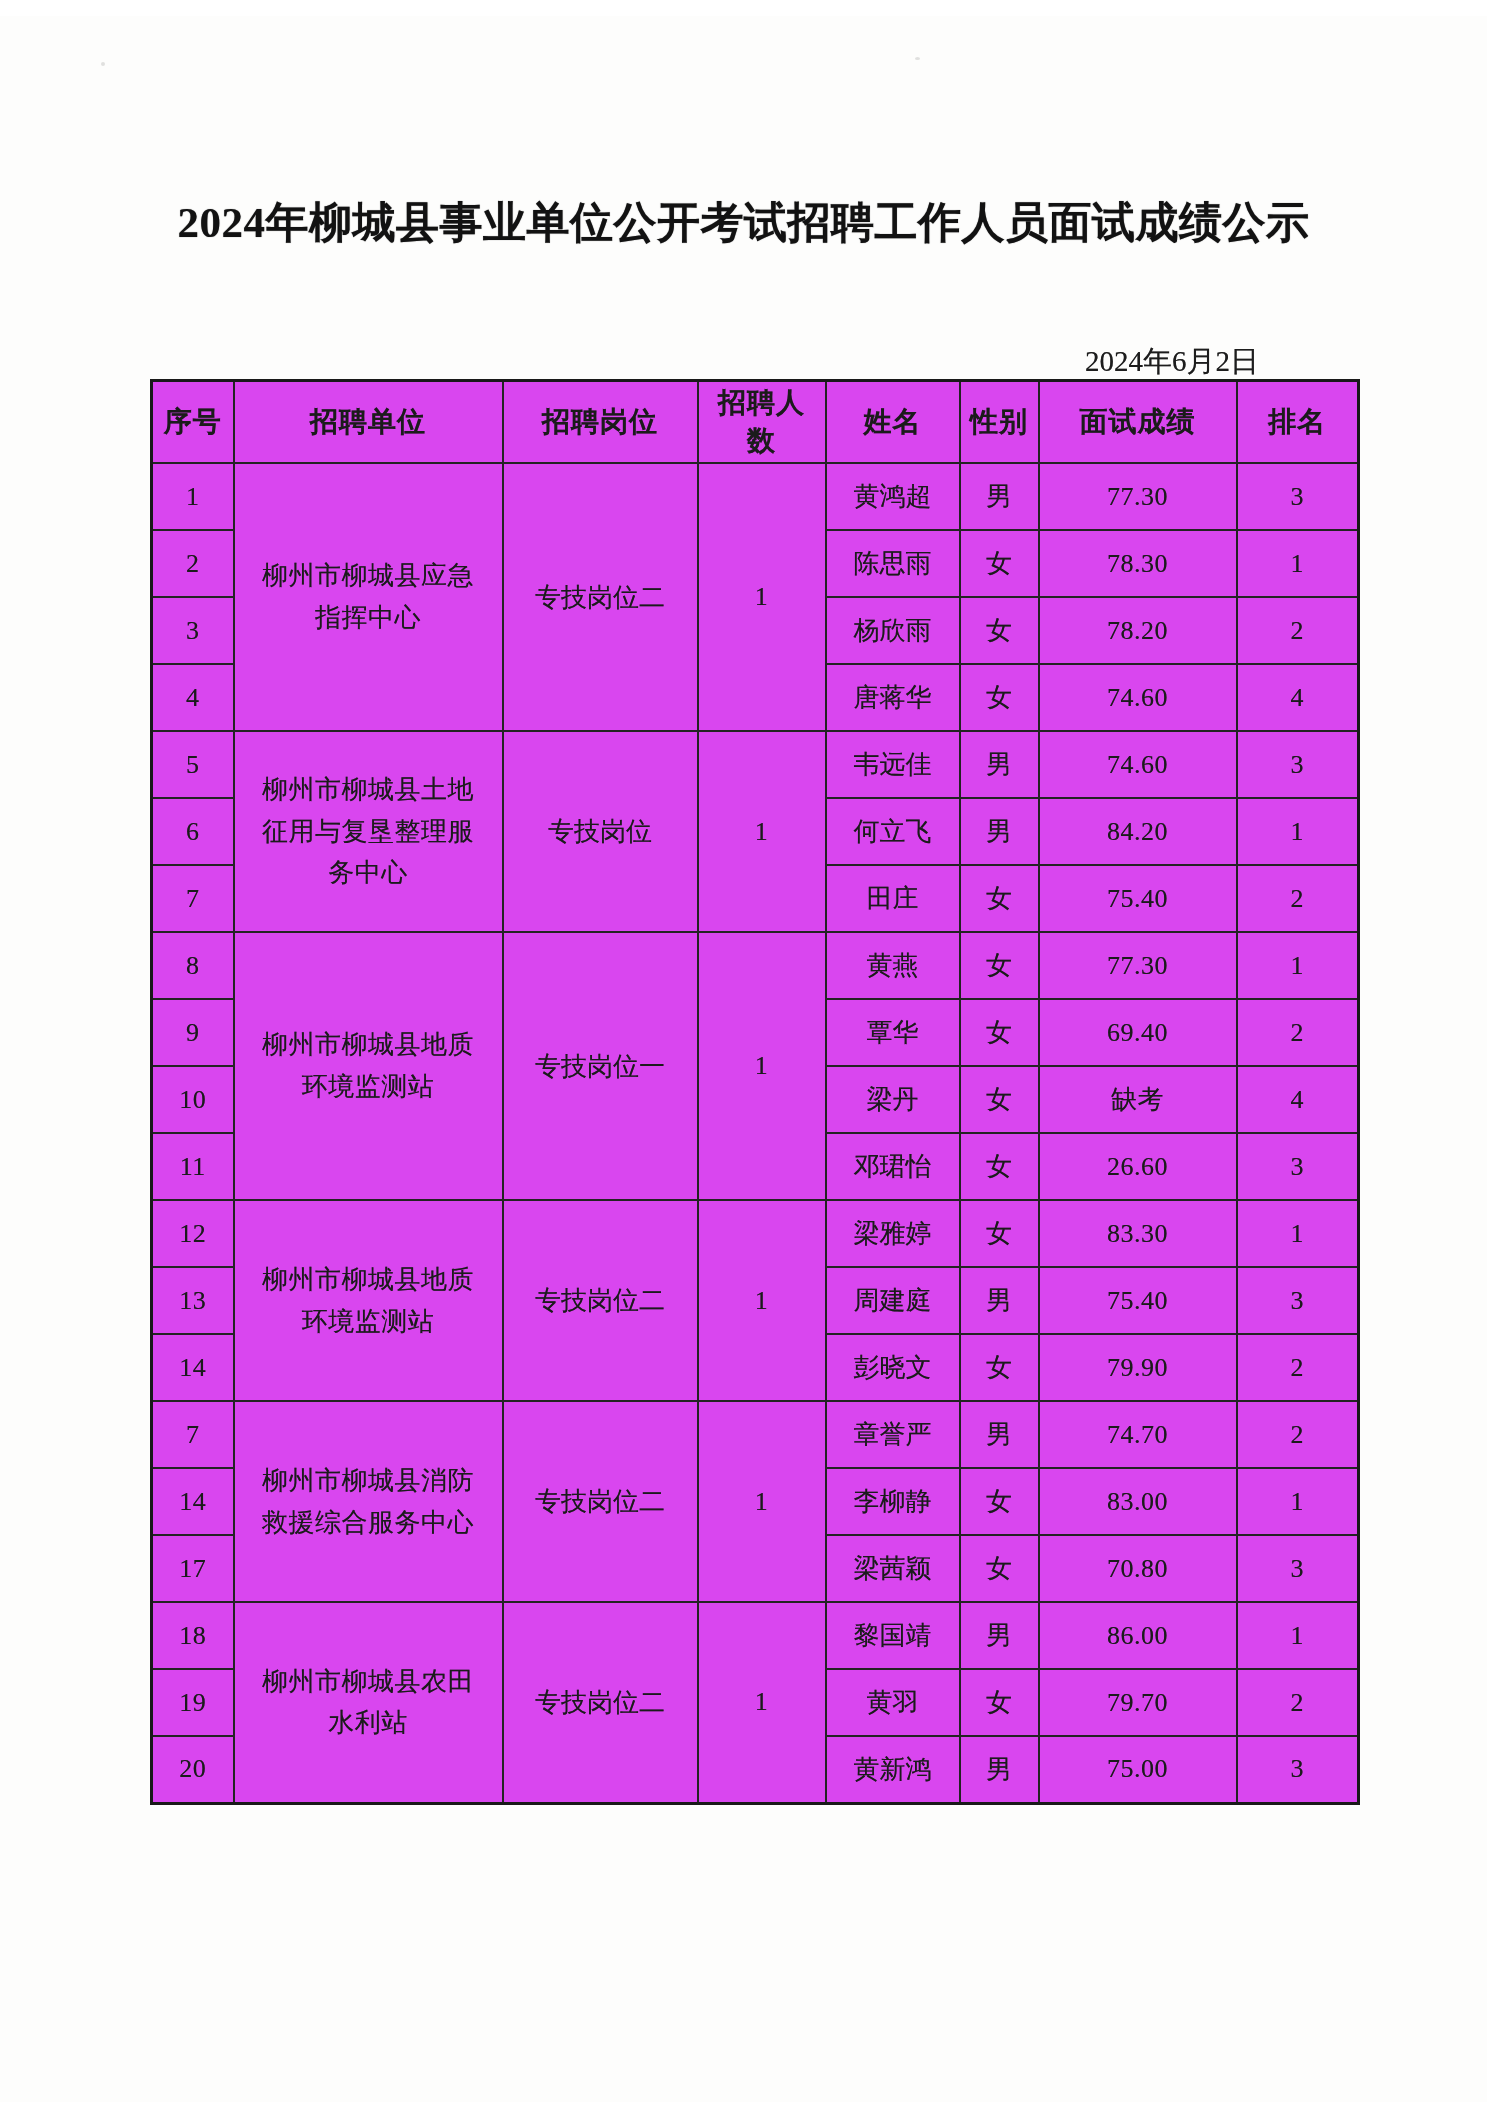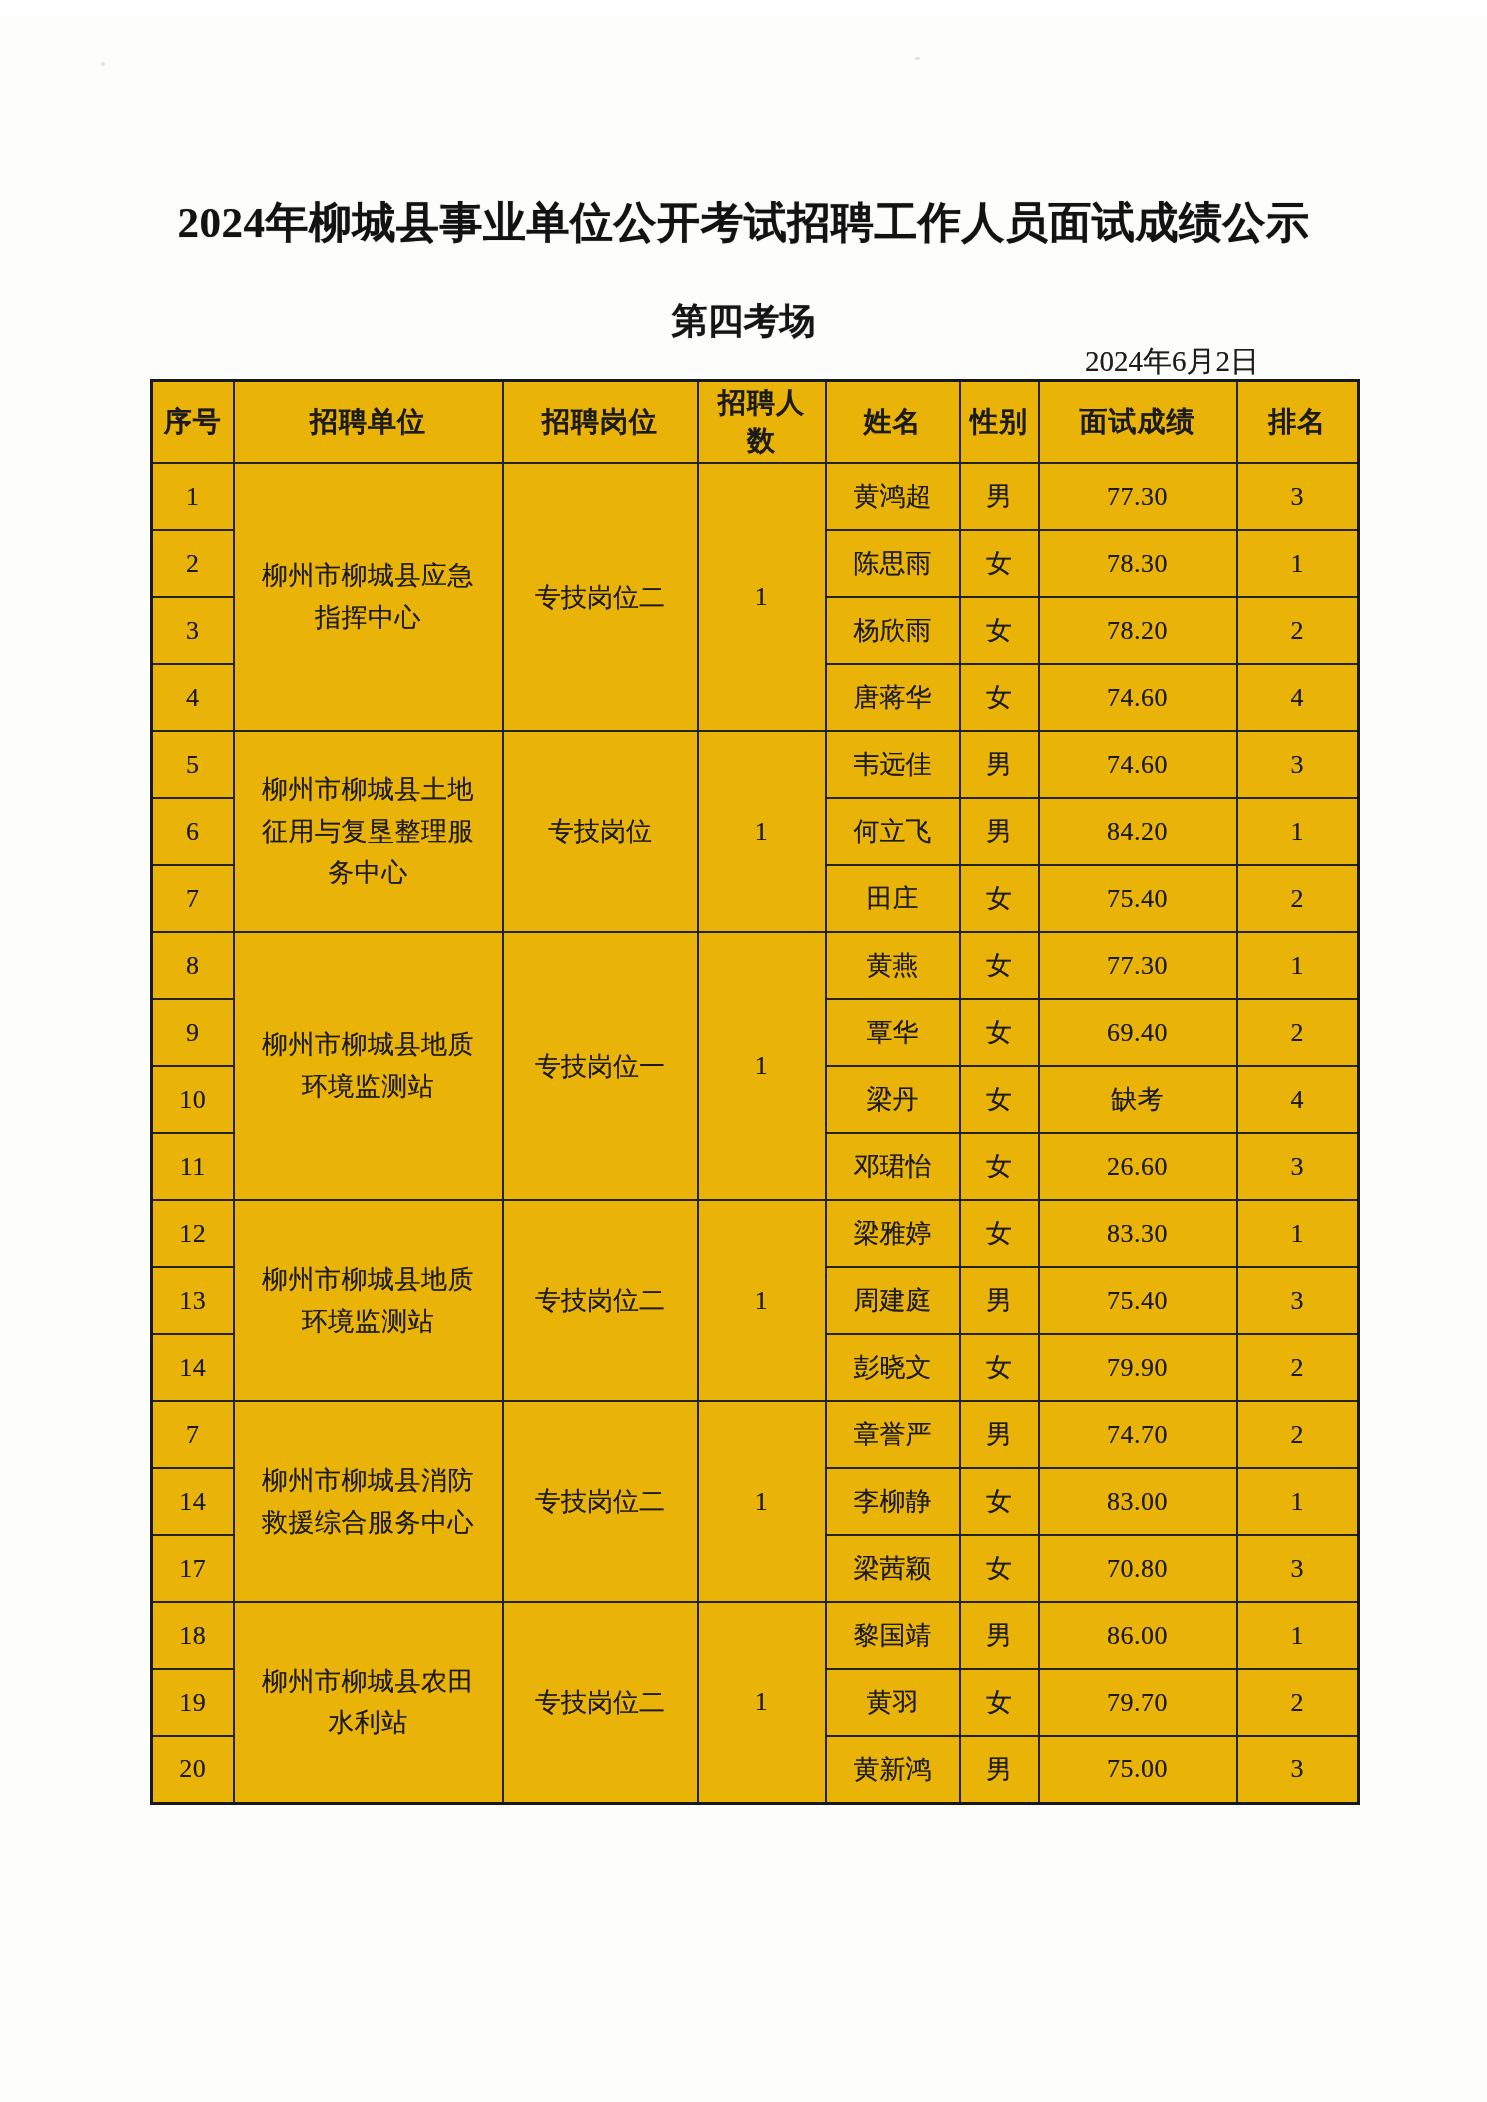--- a/index.html
+++ b/index.html
@@ -65,21 +65,21 @@
   }
 
   table.score-table {
     position: absolute;
     top: 363px;
     left: 150px;
     width: 1207px;
     border-collapse: collapse;
     table-layout: fixed;
     border: 3px solid #191919;
-    background: #eab308;
+    background: #d946ef;
   }
   .score-table th,
   .score-table td {
     border: 2px solid #232323;
     text-align: center;
     vertical-align: middle;
     padding: 2px 6px;
     color: #1b1b1b;
     text-shadow: 0 0 0.6px rgba(25,25,25,0.55);
     overflow: hidden;
@@ -110,21 +110,20 @@
 </style>
 </head>
 <body>
 
 <div class="page">
   <span class="speck s1"></span>
   <span class="speck s2"></span>
   <span class="speck s3"></span>
 
   <h1 class="doc-title">2024年柳城县事业单位公开考试招聘工作人员面试成绩公示</h1>
-  <h2 class="doc-subtitle">第四考场</h2>
   <div class="date-line">2024年6月2日</div>
 
   <table class="score-table">
     <colgroup>
       <col style="width:82px">
       <col style="width:269px">
       <col style="width:195px">
       <col style="width:128px">
       <col style="width:134px">
       <col style="width:79px">

